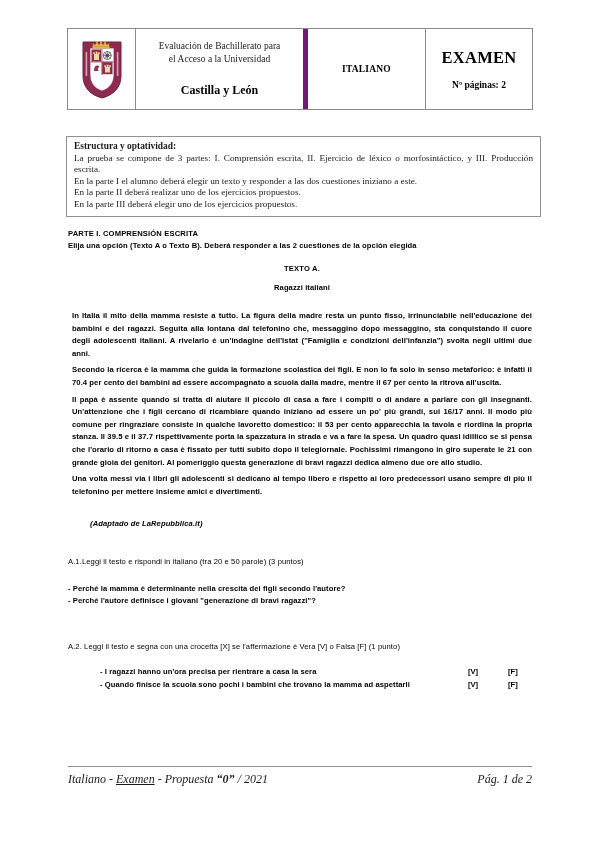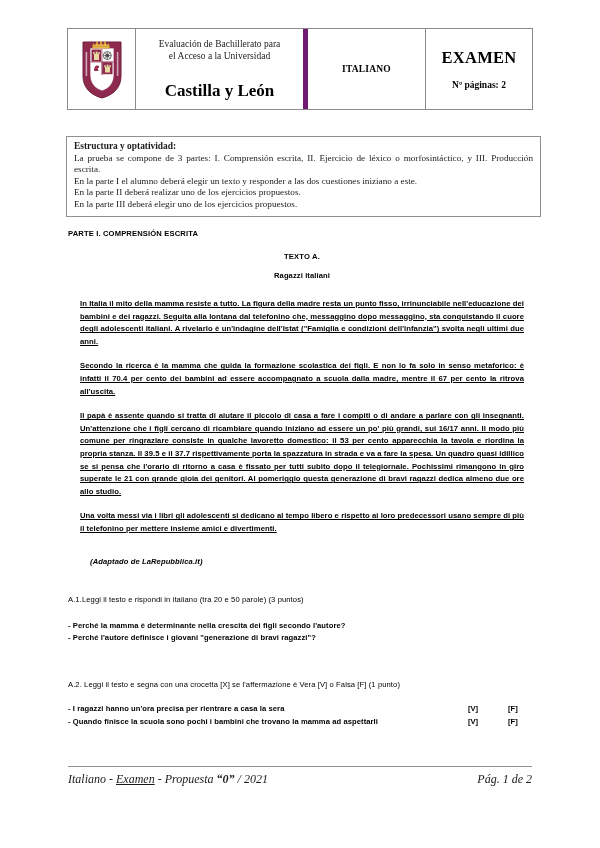--- a/index.html
+++ b/index.html
@@ -66,21 +66,21 @@
     font-family: "Liberation Serif", serif;
   }
 
   .uni-line {
     font-size: 9.5px;
     line-height: 12.5px;
     text-align: center;
     color: #1a1a1a;
   }
   .uni-region {
-    font-size: 17px;
+    font-size: 12px;
     font-weight: bold;
     margin-top: 18px;
     text-align: center;
   }
   .exam-title {
     font-size: 16.5px;
     font-weight: bold;
     letter-spacing: 0.3px;
   }
   .exam-pages {
@@ -160,22 +160,21 @@
   .body-text {
     margin-top: 18px;
     font-size: 7.7px;
     line-height: 12.6px;
     font-weight: bold;
     text-align: justify;
     text-justify: inter-word;
     letter-spacing: 0.05px;
   }
   .body-text p {
-    margin: 12px;
-    text-decoration: underline;
+    margin: 4px;
   }
 
   .source {
     margin-top: 21px;
     margin-left: 22px;
     font-size: 7.6px;
     font-weight: bold;
     font-style: italic;
     letter-spacing: 0.1px;
   }
@@ -195,20 +194,21 @@
     letter-spacing: 0.08px;
     line-height: 12.3px;
   }
   .qlist-a1 { margin-top: 14px; }
 
   .qblock-2 { margin-top: 34px; }
   .tf-row {
     display: flex;
     align-items: baseline;
     line-height: 13px;
+    margin-left: 32px;
   }
   .tf-row .tf-text {
     font-size: 7.6px;
     font-weight: bold;
     letter-spacing: 0.08px;
   }
   .tf-spacer { flex: 1; }
   .tf-v {
     width: 40px;
     font-size: 7.6px;
@@ -337,20 +337,21 @@
     <div class="estructura-title">Estructura y optatividad:</div>
     <div class="just">La prueba se compone de 3 partes: I. Comprensión escrita, II. Ejercicio de léxico o morfosintáctico, y III. Producción escrita.</div>
     <div>En la parte I el alumno deberá elegir un texto y responder a las dos cuestiones iniziano a este.</div>
     <div>En la parte II deberá realizar uno de los ejercicios propuestos.</div>
     <div>En la parte III deberá elegir uno de los ejercicios propuestos.</div>
   </div>
 
   <div class="content">
 
     <div class="parte-title">PARTE I. COMPRENSIÓN ESCRITA</div>
+    <div class="elija">Elija una opción (Texto A o Texto B). Deberá responder a las 2 cuestiones de la opción elegida</div>
 
     <div class="texto-a">TEXTO A.</div>
     <div class="ragazzi">Ragazzi italiani</div>
 
     <div class="body-text">
       <p>In Italia il mito della mamma resiste a tutto. La figura della madre resta un punto fisso, irrinunciabile nell'educazione dei bambini e dei ragazzi. Seguita alla lontana dal telefonino che, messaggino dopo messaggino, sta conquistando il cuore degli adolescenti italiani. A rivelarlo è un'indagine dell'Istat ("Famiglia e condizioni dell'infanzia") svolta negli ultimi due anni.</p>
       <p>Secondo la ricerca è la mamma che guida la formazione scolastica dei figli. E non lo fa solo in senso metaforico: è infatti il 70.4 per cento dei bambini ad essere accompagnato a scuola dalla madre, mentre il 67 per cento la ritrova all'uscita.</p>
       <p>Il papà è assente quando si tratta di aiutare il piccolo di casa a fare i compiti o di andare a parlare con gli insegnanti. Un'attenzione che i figli cercano di ricambiare quando iniziano ad essere un po' più grandi, sui 16/17 anni. Il modo più comune per ringraziare consiste in qualche lavoretto domestico: il 53 per cento apparecchia la tavola e riordina la propria stanza. Il 39.5 e il 37.7 rispettivamente porta la spazzatura in strada e va a fare la spesa. Un quadro quasi idillico se si pensa che l'orario di ritorno a casa è fissato per tutti subito dopo il telegiornale. Pochissimi rimangono in giro superate le 21 con grande gioia dei genitori. Al pomeriggio questa generazione di bravi ragazzi dedica almeno due ore allo studio.</p>
       <p>Una volta messi via i libri gli adolescenti si dedicano al tempo libero e rispetto ai loro predecessori usano sempre di più il telefonino per mettere insieme amici e divertimenti.</p>
     </div>

